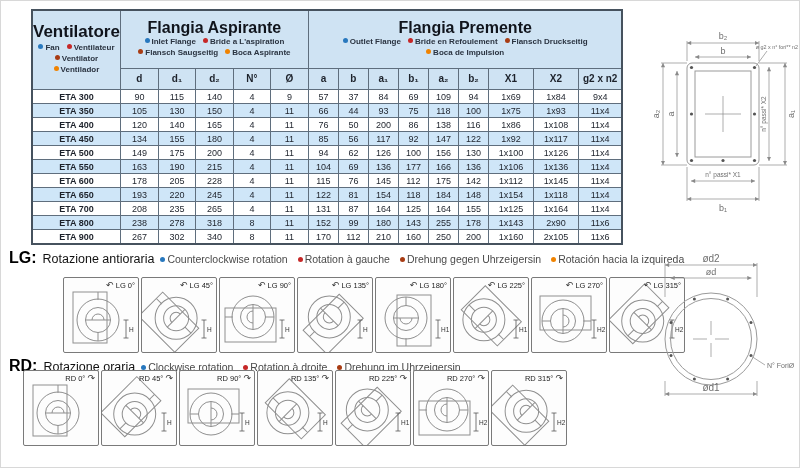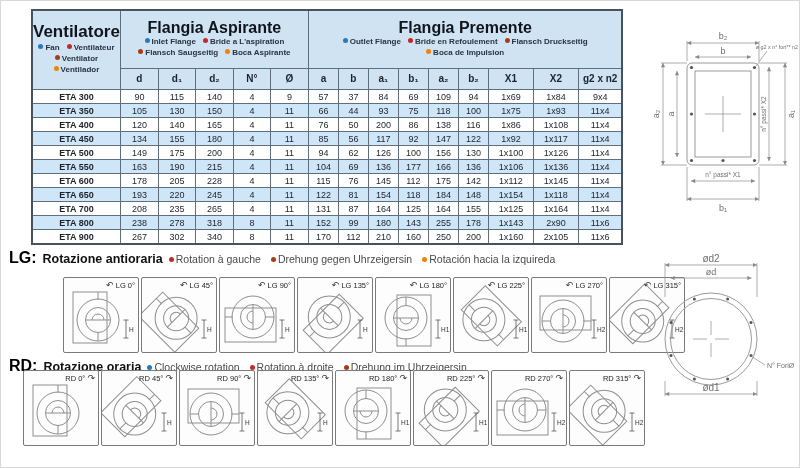--- a/index.html
+++ b/index.html
@@ -19,21 +19,21 @@
   .tr-item{white-space:nowrap;font-weight:bold;color:#2a3340;}
   .dot{display:inline-block;width:5px;height:5px;border-radius:50%;margin-right:2px;vertical-align:1px;}
   .letters td{background:#cfe3f3;font-weight:bold;font-size:10px;height:20px;}
   #dim-table tbody td{font-size:9px;height:13px;background:#fff;}
   #dim-table tbody td.model{font-weight:bold;font-size:9px;}
   #dim-table tbody tr:nth-child(even) td{background:#cfe6f8;}
 
   
   .rot-title{position:absolute;left:8px;display:flex;align-items:baseline;gap:6px;white-space:nowrap;}
   .rot-code{font-size:16px;font-weight:bold;color:#000;}
-  .rot-name{font-size:12.5px;font-weight:bold;color:#111;}
+  .rot-name{font-size:12.5px;font-weight:normal;color:#111;}
   .rot-trs{font-size:10.5px;color:#4a4a4a;display:flex;gap:10px;}
   .rot-trs .tr-item{font-weight:normal;color:#4a4a4a;}
   .rot-row{position:absolute;left:22px;display:flex;gap:2px;}
   .rot-box{width:76px;height:76px;border:1px solid #7a7a7a;border-radius:2px;
            background:#fdfdfd;position:relative;box-sizing:border-box;}
   .rot-label{position:absolute;top:2px;right:3px;font-size:7.5px;color:#222;z-index:2;}
   .rot-label .arr{font-size:9px;color:#333;}
 
   
   .diag{position:absolute;}
@@ -365,20 +365,21 @@
     <text x="76" y="200" font-size="9" text-anchor="middle">b₁</text>
 
     <line class="dline" x1="109" y1="55" x2="120" y2="40"></line>
     <text x="151" y="38" font-size="5.4" text-anchor="end">ø g2 x n° fori** n2</text>
   </svg>
 
   <div class="rot-title" style="top:248px;">
     <span class="rot-code">LG:</span>
     <span class="rot-name">Rotazione antioraria</span>
     <span class="rot-trs">
+        <span class="tr-item"><span class="dot" style="background:#2878be"></span>Counterclockwise rotation</span>
         <span class="tr-item"><span class="dot" style="background:#c62828"></span>Rotation à gauche</span>
         <span class="tr-item"><span class="dot" style="background:#a83c14"></span>Drehung gegen Uhrzeigersin</span>
         <span class="tr-item"><span class="dot" style="background:#f08300"></span>Rotación hacia la izquireda</span>
       </span>
   </div>
   <div class="rot-row" style="top:276px;padding-left:40px;" id="lg-row">
       <div class="rot-box">
     <div class="rot-label"><span class="arr">↶</span> LG 0°</div>
     <svg width="74" height="74" viewBox="0 0 74 74">
       <g stroke="#8f8f8f" fill="none" stroke-width="1">
@@ -629,41 +630,20 @@
           <line x1="2" y1="-27" x2="2" y2="-19"></line>
           <line x1="2" y1="13.5" x2="2" y2="22"></line>
         </g>
       </g>
       <g stroke="#555" stroke-width="0.8">
       <line x1="62" y1="42" x2="62" y2="60"></line>
       <line x1="59.5" y1="42" x2="64.5" y2="42"></line>
             <line x1="59.5" y1="60" x2="64.5" y2="60"></line>
           </g>
       <text x="65" y="54" font-size="6.5" fill="#333">H</text>
-    </svg></div>
-      <div class="rot-box">
-    <div class="rot-label">RD 180° <span class="arr">↷</span></div>
-    <svg width="74" height="74" viewBox="0 0 74 74">
-      <g stroke="#8f8f8f" fill="none" stroke-width="1">
-        <g transform="translate(32,41) rotate(180)">
-          <rect x="-23" y="-27" width="34" height="51"></rect>
-          <circle cx="2" cy="1" r="21"></circle>
-          <circle cx="2" cy="1" r="12.5"></circle>
-          <line x1="-10.5" y1="1" x2="14.5" y2="1"></line>
-          <path d="M -4 1 a 6 6 0 0 1 12 0"></path>
-          <line x1="2" y1="-27" x2="2" y2="-19"></line>
-          <line x1="2" y1="13.5" x2="2" y2="22"></line>
-        </g>
-      </g>
-      <g stroke="#555" stroke-width="0.8">
-      <line x1="62" y1="42" x2="62" y2="60"></line>
-      <line x1="59.5" y1="42" x2="64.5" y2="42"></line>
-            <line x1="59.5" y1="60" x2="64.5" y2="60"></line>
-          </g>
-      <text x="65" y="54" font-size="6.5" fill="#333">H1</text>
     </svg></div>
       <div class="rot-box">
     <div class="rot-label">RD 225° <span class="arr">↷</span></div>
     <svg width="74" height="74" viewBox="0 0 74 74">
       <g stroke="#8f8f8f" fill="none" stroke-width="1">
         <g transform="translate(32,41) rotate(225)">
           <rect x="-23" y="-27" width="34" height="51"></rect>
           <circle cx="2" cy="1" r="21"></circle>
           <circle cx="2" cy="1" r="12.5"></circle>
           <line x1="-10.5" y1="1" x2="14.5" y2="1"></line>

